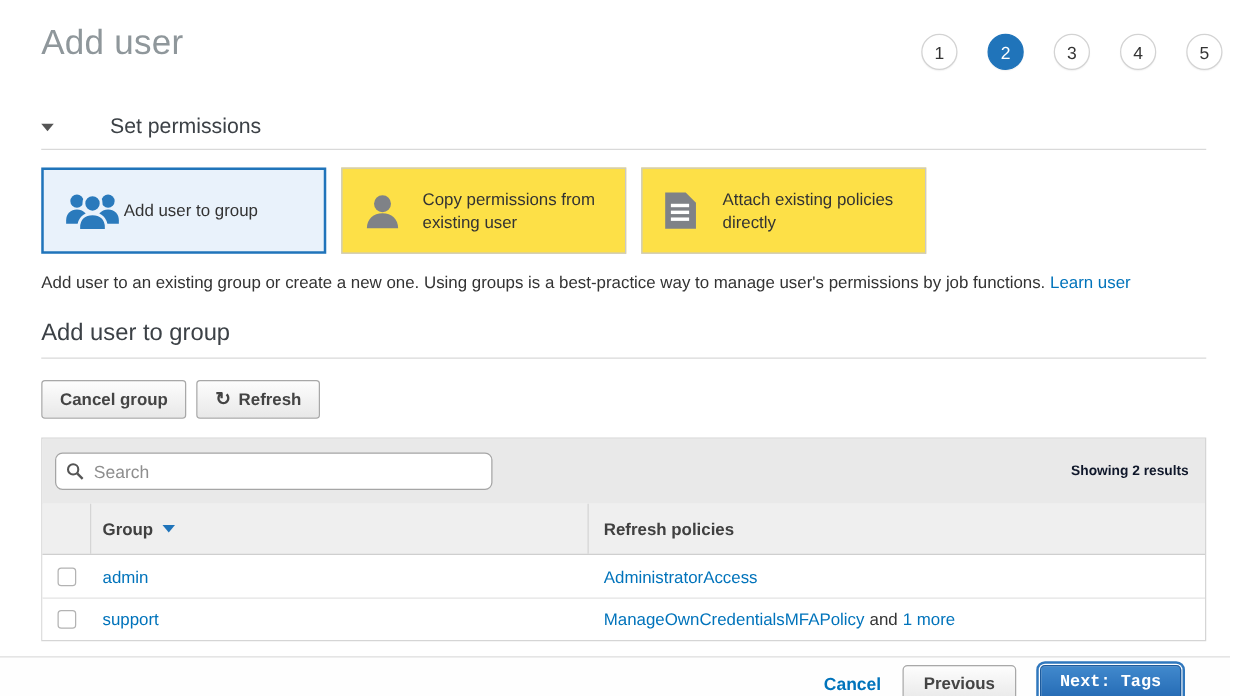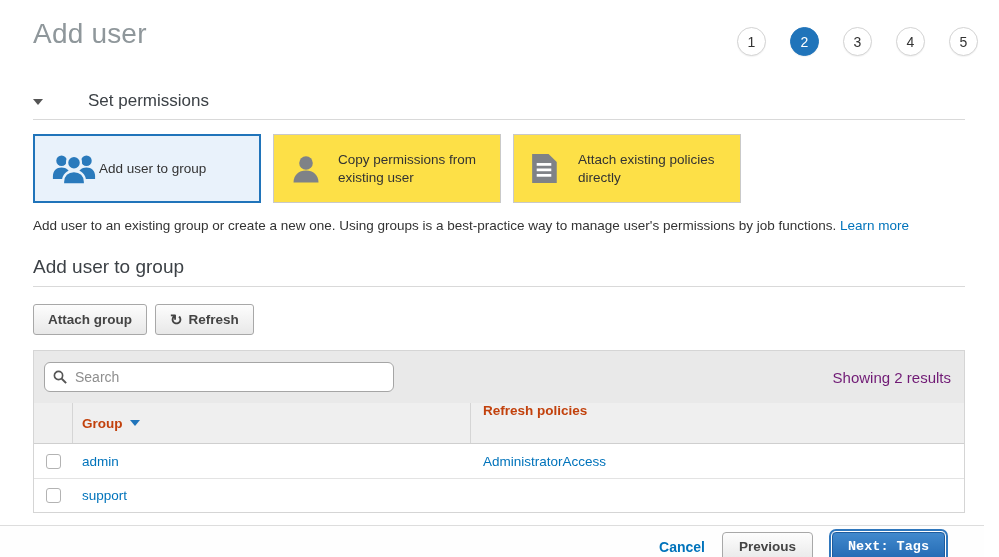--- a/index.html
+++ b/index.html
@@ -45,24 +45,24 @@
 
   
   .tbl { margin-top:15px; border:1px solid #d5d5d5; }
   .tbl-ctrl { background:#e9e9e9; padding:10px; display:flex; align-items:center; height:52px; }
   .search-wrap { position:relative; }
   .search-input { width:350px; height:30px; border:1px solid #a5a5a5; border-radius:6px;
     padding:0 10px 0 30px; font-size:14px; color:#0c4a6e; background:#fff;
     font-family:"Liberation Sans", sans-serif; }
   .search-input::placeholder { color:#8e8e8e; }
   .search-icon { position:absolute; left:9px; top:8px; }
-  .results { margin-left:auto; font-size:15px; font-weight:normal; color:#701a75; padding-right:3px; }
+  .results { margin-left:auto; font-size:11px; font-weight:bold; color:#0f172a; padding-right:3px; }
 
   .thead { display:flex; background:#efefef; border-bottom:1px solid #cfcfcf; height:41px;
-    font-size:13.5px; font-weight:bold; color:#c2410c; }
+    align-items:center; font-size:13.5px; font-weight:bold; color:#404040; }
   .col-check { flex:0 0 39px; align-self:stretch; display:flex; align-items:center; justify-content:center; }
   .thead .col-check { border-right:1px solid #d5d5d5; }
   .thead .col-group { border-right:1px solid #d5d5d5; align-self:stretch; display:flex; align-items:center; }
   .col-group { flex:0 0 398px; padding-left:9px; }
   .col-pol { flex:1; padding-left:12px; }
   .sort-tri { display:inline-block; width:0; height:0; border-left:5px solid transparent;
     border-right:5px solid transparent; border-top:6px solid var(--accent); margin-left:7px; }
 
   .trow { display:flex; align-items:center; height:34px; background:#fff; font-size:13.5px; }
   .trow + .trow { border-top:1px solid #e3e3e3; }
@@ -138,28 +138,28 @@
           <rect x="7" y="11" width="16" height="3" fill="#fff"></rect>
           <rect x="7" y="17" width="16" height="3" fill="#fff"></rect>
           <rect x="7" y="23" width="16" height="3" fill="#fff"></rect>
         </svg>
       </span>
       <span class="card-label">Attach existing policies directly</span>
     </div>
   </div>
 
   <p class="desc"><span>Add user to an existing group or create a new one. Using groups is a best-practice way to manage user's permissions by job functions.</span>
-    <a class="link">Learn more</a>
+    <a class="link">Learn user</a>
   </p>
 
   <div class="group-title">Add user to group</div>
   <hr class="rule">
 
   <div class="toolbar">
-    <button class="btn">Attach group</button>
+    <button class="btn">Cancel group</button>
     <button class="btn">
       <span class="refresh-glyph">↻</span>
       <span>Refresh</span>
     </button>
   </div>
 
   <div class="tbl">
     <div class="tbl-ctrl">
       <span class="search-wrap">
         <span class="search-icon">
@@ -190,20 +190,23 @@
       <div class="col-pol">
         <a class="link">AdministratorAccess</a><span class="and-txt"></span><a class="link"></a>
       </div>
     </div>
 
     <div class="trow">
       <div class="col-check">
           <span class="cbx"></span>
         </div>
       <div class="col-group"><a class="link">support</a></div>
+      <div class="col-pol">
+        <a class="link">ManageOwnCredentialsMFAPolicy</a><span class="and-txt">and</span><a class="link">1 more</a>
+      </div>
     </div>
   </div>
 
 </div>
 
 <div class="footer">
   <a class="link cancel-link">Cancel</a>
   <button class="btn btn-prev">Previous</button>
   <button class="btn-next">Next: Tags</button>
 </div>

